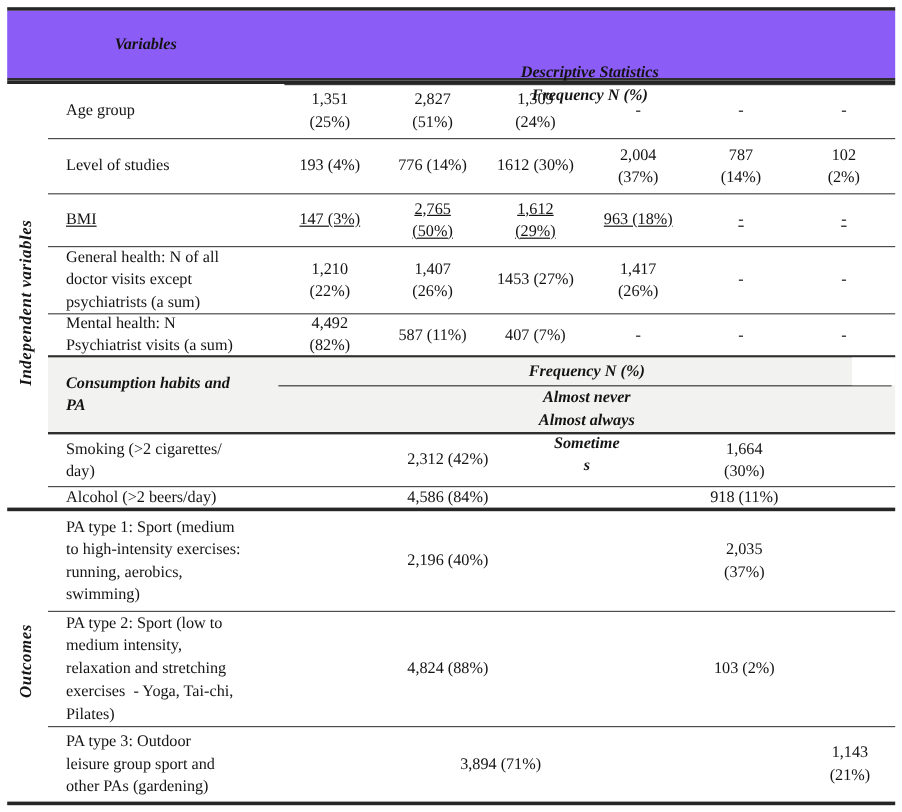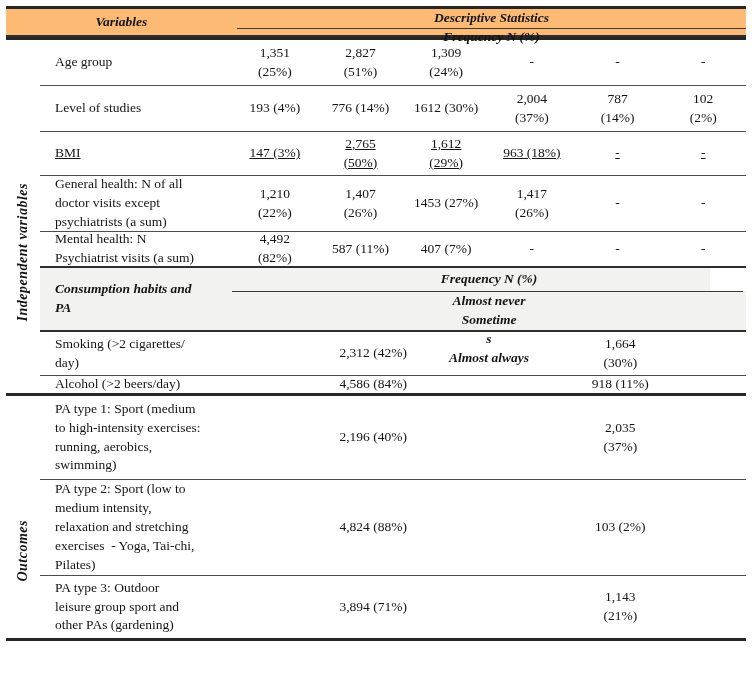--- a/index.html
+++ b/index.html
@@ -7,26 +7,26 @@
        font-family:"Liberation Serif","DejaVu Serif",serif;
        color:#141414;font-size:13.5px;line-height:1.4;}
   .table{position:relative;width:740px;margin:6px auto 0 6px;}
 
   
   .hline{height:3px;background:#262626;}
   .hline-med{height:2px;background:#2e2e2e;}
   .inset{margin-left:34px;}
 
   
-  .band1{display:flex;background:#fdba74;height:26px;}
+  .band1{display:flex;background:#8b5cf6;height:56px;}
   .cell-variables{width:231px;display:flex;align-items:center;justify-content:center;
                   font-weight:bold;font-style:italic;}
   .band1-right{flex:1;display:flex;flex-direction:column;}
   .ds-row{height:19px;display:flex;align-items:center;justify-content:center;
-          font-weight:bold;font-style:italic;border-bottom:1px solid #3a3a3a;}
+          font-weight:bold;font-style:italic;border-bottom:1px solid #3a3a3a;margin-top:42px;}
   .freq-row{height:18px;display:flex;align-items:center;justify-content:center;
             font-weight:bold;font-style:italic;}
 
   
   .groups-header{display:flex;height:22px;margin-left:34px;align-items:center;
                  font-weight:bold;font-style:italic;}
   .groups-header .name-cell{display:flex;align-items:center;}
 
   
   .trow{display:flex;margin-left:34px;box-sizing:border-box;}
@@ -61,21 +61,21 @@
   #outcome-rows .trow .d-cell:nth-child(2){flex:0 0 40%;}
   #outcome-rows .trow .d-cell:nth-child(3){flex:0 0 30%;}
   #outcome-rows .trow .d-cell:nth-child(4){flex:0 0 30%;}
   #habit-rows .name-cell,#outcome-rows .name-cell{flex:0 0 192px;width:auto;}
 
   #habit-rows .trow:nth-child(1){height:44px;border-bottom:1px solid #4d4d4d;}
   #habit-rows .trow:nth-child(2){height:17px;}
   #outcome-rows .trow{border-bottom:1px solid #4d4d4d;}
   #outcome-rows .trow:nth-child(1){height:84px;}
   #outcome-rows .trow:nth-child(2){height:96px;}
-  #outcome-rows .trow:nth-child(3){height:62px;border-bottom:none;}
+  #outcome-rows .trow:nth-child(3){height:62px;border-bottom:none;gap:44px;}
 
   
   .vlabel{position:absolute;left:0;width:34px;display:flex;align-items:center;justify-content:center;
           font-weight:bold;font-style:italic;font-size:14px;background:#ffffff00;}
   .vlabel span{writing-mode:vertical-rl;transform:rotate(180deg);letter-spacing:0.5px;}
   .vlabel-independent{top:68px;height:356px;}
   .vlabel-outcomes{top:424px;height:242px;}
 </style>
 </head>
 <body>
@@ -163,23 +163,23 @@
   <div class="hline-med inset"></div>
 
   <div class="cons-band">
     <div class="name-cell">Consumption habits and
 PA</div>
     <div class="cons-right">
       <div class="cons-freq">Frequency N (%)</div>
       <div class="cons-underline"></div>
       <div class="cons-cols">
         <div class="d-cell">Almost never</div>
+        <div class="d-cell">Almost always</div>
         <div class="d-cell">Sometime
 s</div>
-        <div class="d-cell">Almost always</div>
       </div>
     </div>
   </div>
 
   <div class="hline-med inset"></div>
 
   <div id="habit-rows">
       <div class="trow">
         <div class="name-cell">Smoking (&gt;2 cigarettes/
 day)</div>

